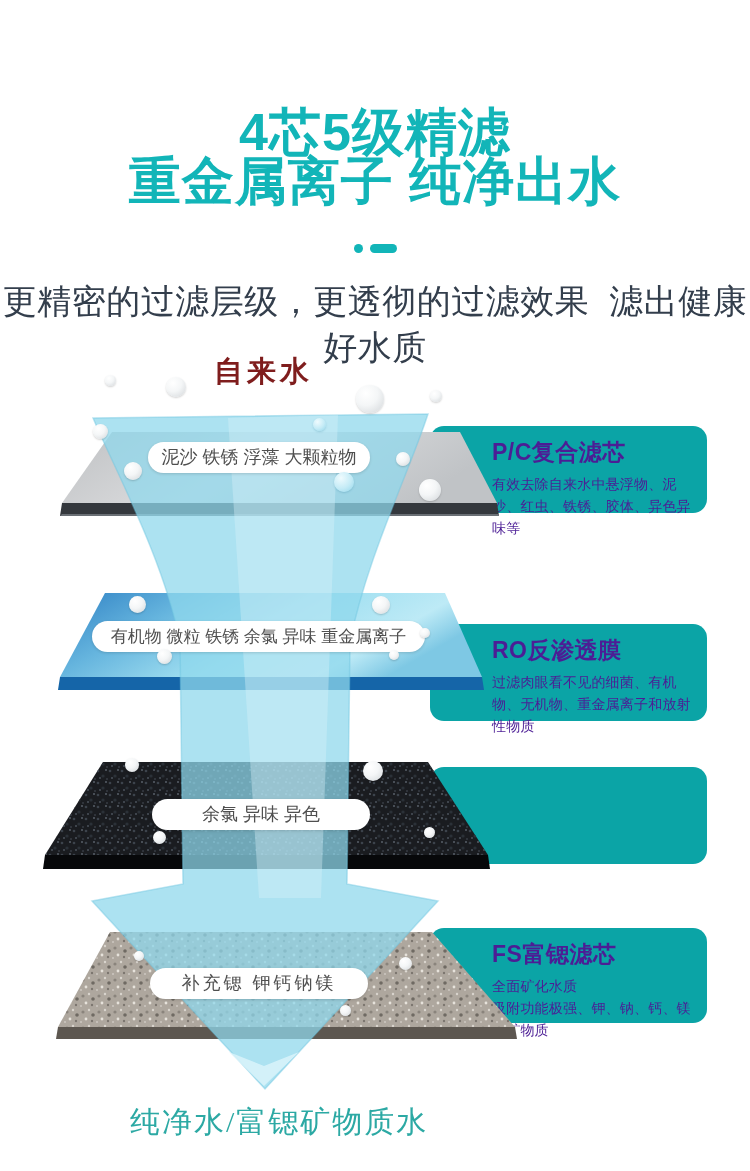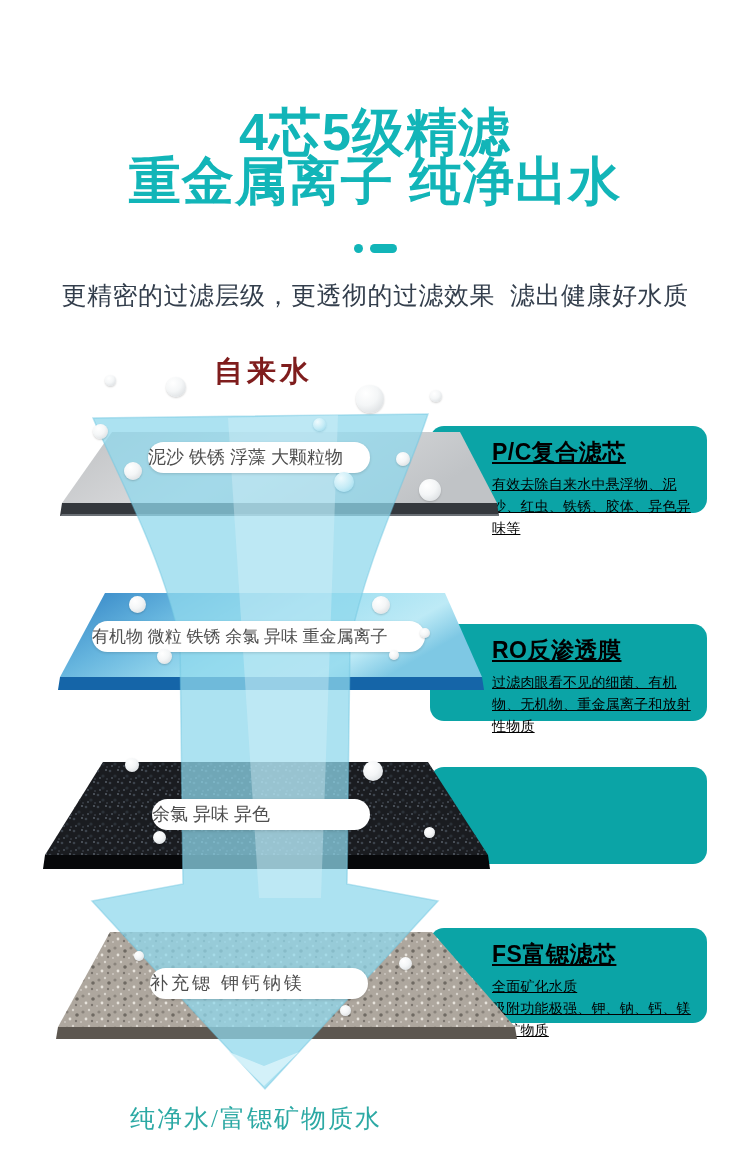--- a/index.html
+++ b/index.html
@@ -9,51 +9,51 @@
     font-family:"Liberation Sans","DejaVu Sans",sans-serif;
   }
   
   .title-block{position:absolute;top:108px;left:0;width:750px;text-align:center;z-index:6;}
   .title-line{font-size:52px;font-weight:bold;color:#12b5b8;line-height:49px;letter-spacing:1px;}
   .divider{position:absolute;top:244px;left:0;width:750px;display:flex;justify-content:center;align-items:center;gap:7px;z-index:6;}
   .divider .dot{width:9px;height:9px;border-radius:50%;background:#12b5b8;}
   .divider .dash{width:27px;height:9px;border-radius:5px;background:#12b5b8;}
   .subtitle{
     position:absolute;top:279px;left:0;width:750px;text-align:center;z-index:6;
-    font-size:25px;color:#333e4c;letter-spacing:0.5px;white-space:pre-wrap;
+    font-size:34px;color:#333e4c;letter-spacing:0.5px;white-space:pre-wrap;
   }
   
   .source-label{
     position:absolute;top:352px;left:214px;z-index:6;
     font-size:29px;font-weight:bold;color:#7f1d1d;letter-spacing:4px;
   }
   .result-label{
     position:absolute;top:1102px;left:130px;z-index:6;
     font-family:"Liberation Serif","DejaVu Serif",serif;
-    font-size:25px;color:#2ca9a4;letter-spacing:2px;
+    font-size:30px;color:#2ca9a4;letter-spacing:2px;
   }
   
   .card{
     position:absolute;left:430px;width:277px;z-index:1;
-    background:#0ba4a6;border-radius:14px;color:#000000;
-    padding:11px 6px 0 62px;box-sizing:border-box;text-decoration:underline;
+    background:#0ba4a6;border-radius:14px;color:#4c1d95;
+    padding:11px 6px 0 62px;box-sizing:border-box;
   }
   .card-title{font-size:23px;font-weight:bold;letter-spacing:0.5px;}
   .card-desc{font-size:14px;line-height:22px;margin-top:5px;white-space:pre-line;letter-spacing:0.2px;}
   .card1{top:426px;height:87px;}
   .card2{top:624px;height:97px;}
   .card3{top:767px;height:97px;}
   .card4{top:928px;height:95px;}
   
   .layer-svg,.funnel-svg{position:absolute;left:0;top:0;z-index:2;pointer-events:none;}
   .funnel-svg{z-index:3;}
   
   .pill{
     position:absolute;z-index:4;height:31px;line-height:31px;border-radius:17px;
-    background:#ffffff;color:#4f4f4f;font-size:18px;text-align:left;
+    background:#ffffff;color:#4f4f4f;font-size:18px;text-align:center;
     box-shadow:0 1px 3px rgba(0,0,0,0.15);
   }
   .pill1{left:148px;top:442px;width:222px;}
   .pill2{left:92px;top:621px;width:333px;font-size:17px;}
   .pill3{left:152px;top:799px;width:218px;}
   .pill4{left:150px;top:968px;width:218px;letter-spacing:3px;}
   
   #bubble-layer{position:absolute;inset:0;z-index:4;pointer-events:none;}
   .bubble{position:absolute;border-radius:50%;}
   .bubble.light{

